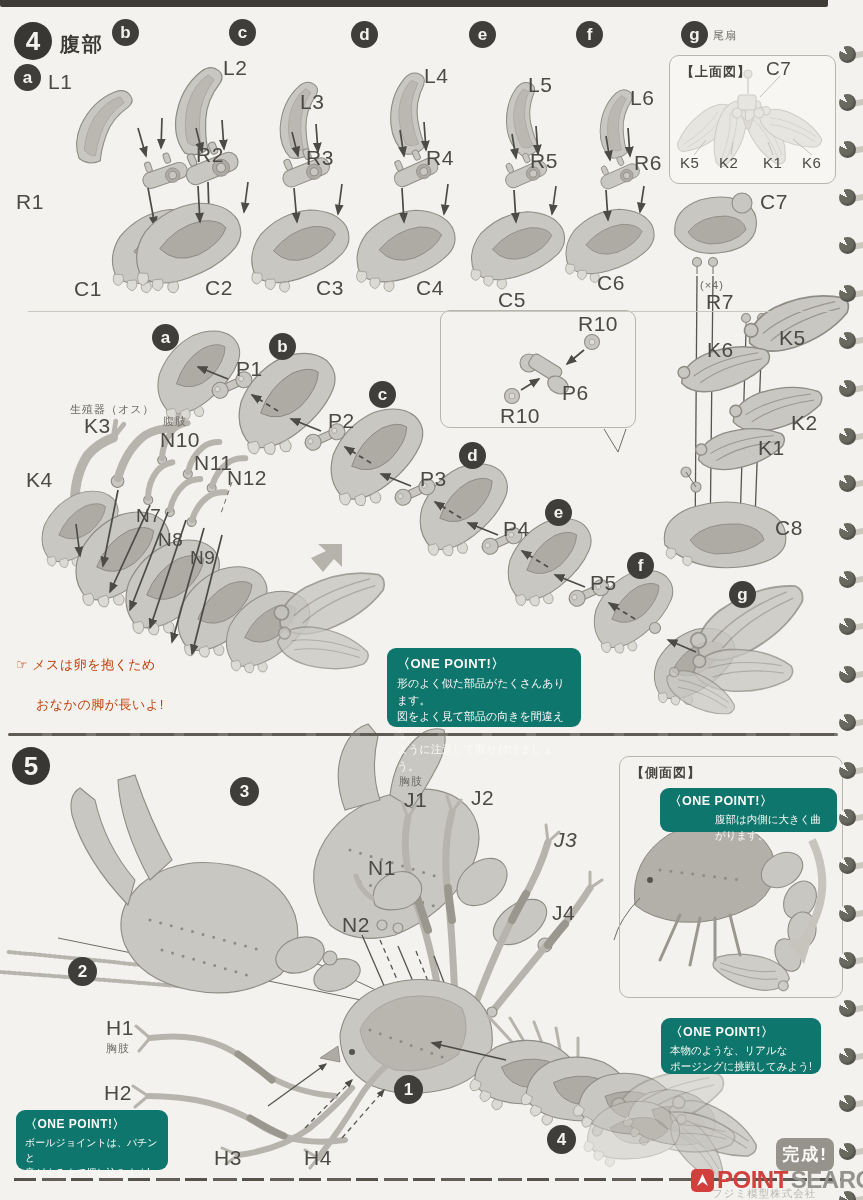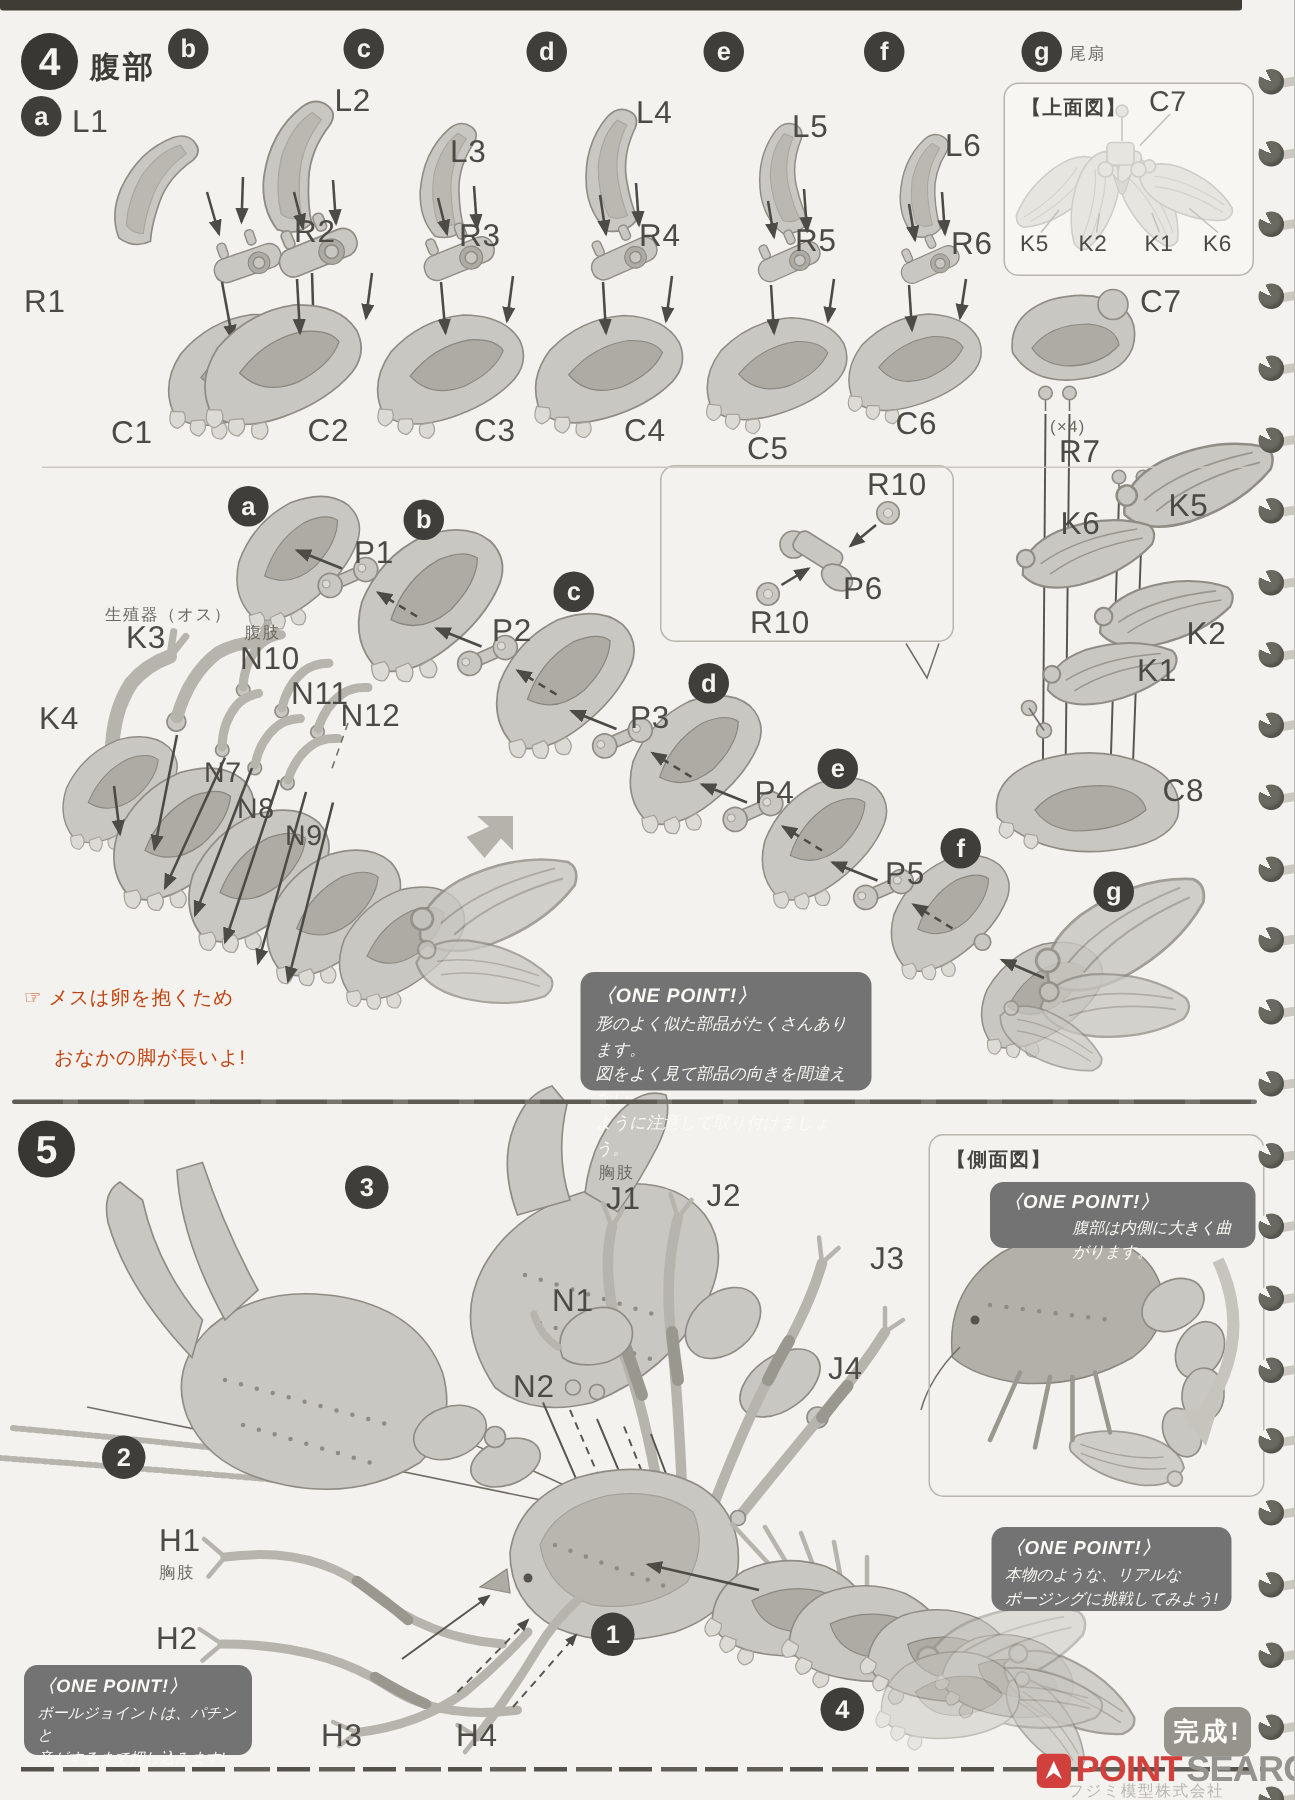--- a/index.html
+++ b/index.html
@@ -27,21 +27,21 @@
   .plabel.sm{font-size:19px;}
   .jnote{position:absolute;font-size:11px;color:#6a6962;letter-spacing:1px;}
   .cletter{position:absolute;width:27px;height:27px;border-radius:50%;background:#3f3e3a;color:#f4f3ef;
     font-size:17px;font-weight:bold;display:flex;align-items:center;justify-content:center;}
   .cnum{position:absolute;width:38px;height:38px;border-radius:50%;background:#383733;color:#f4f3ef;
     font-size:26px;font-weight:bold;display:flex;align-items:center;justify-content:center;}
   .cbadge{position:absolute;width:29px;height:29px;border-radius:50%;background:#3f3e3a;color:#f4f3ef;
     font-size:17px;font-weight:bold;display:flex;align-items:center;justify-content:center;}
   .sec-title{position:absolute;font-size:20px;font-weight:bold;color:#3c3b36;letter-spacing:2px;}
 
-  .opbox{position:absolute;background:#737373;border-radius:9px;color:#fbfaf6;padding:7px 10px;box-sizing:border-box;font-style:italic;}
+  .opbox{position:absolute;background:#0f766e;border-radius:9px;color:#fbfaf6;padding:7px 10px;box-sizing:border-box;}
   .opbox .t{font-size:13px;font-weight:bold;letter-spacing:.5px;margin-bottom:2px;}
   .opbox .l{font-size:11px;line-height:1.5;font-weight:500;}
   .outline-box{position:absolute;border:1.6px solid #b7b5ae;border-radius:10px;background:rgba(250,249,245,.6);box-sizing:border-box;}
   .boxtitle{position:absolute;font-size:13px;font-weight:600;color:#45443f;letter-spacing:1px;}
   .note-txt{position:absolute;font-size:13px;font-weight:400;color:#c2410c;letter-spacing:.5px;}
 
   .divider1{position:absolute;left:28px;top:311px;width:806px;height:1px;background:#c9c7c0;}
   .divider2{position:absolute;left:8px;top:733px;width:830px;height:2.5px;border-radius:2px;
     background:repeating-linear-gradient(90deg,#5d5b54 0 34px,#76746d 34px 44px);}
   .divider3{position:absolute;left:14px;top:1178px;width:828px;height:2.5px;
@@ -479,21 +479,21 @@
 
   <div class="cnum" style="left:12px;top:747px;">5</div>
   <div class="cbadge" style="left:230px;top:777px;">3</div>
   <div class="cbadge" style="left:68px;top:957px;">2</div>
   <div class="cbadge" style="left:394px;top:1075px;">1</div>
   <div class="cbadge" style="left:547px;top:1125px;">4</div>
 
   <div class="jnote" style="left:399px;top:774px;">胸肢</div>
   <div class="plabel" style="left:404px;top:788px;">J1</div>
   <div class="plabel" style="left:471px;top:786px;">J2</div>
-  <div class="plabel" style="left:580px;top:828px;">J3</div>
+  <div class="plabel" style="left:554px;top:828px;font-style:italic;">J3</div>
   <div class="plabel" style="left:552px;top:901px;">J4</div>
   <div class="plabel" style="left:368px;top:856px;">N1</div>
   <div class="plabel" style="left:342px;top:913px;">N2</div>
   <div class="plabel" style="left:106px;top:1016px;">H1</div>
   <div class="jnote" style="left:106px;top:1041px;">胸肢</div>
   <div class="plabel" style="left:104px;top:1081px;">H2</div>
   <div class="plabel" style="left:214px;top:1146px;">H3</div>
   <div class="plabel" style="left:304px;top:1146px;">H4</div>
 
   <div class="outline-box" style="left:619px;top:756px;width:224px;height:242px;background:transparent;"></div>

